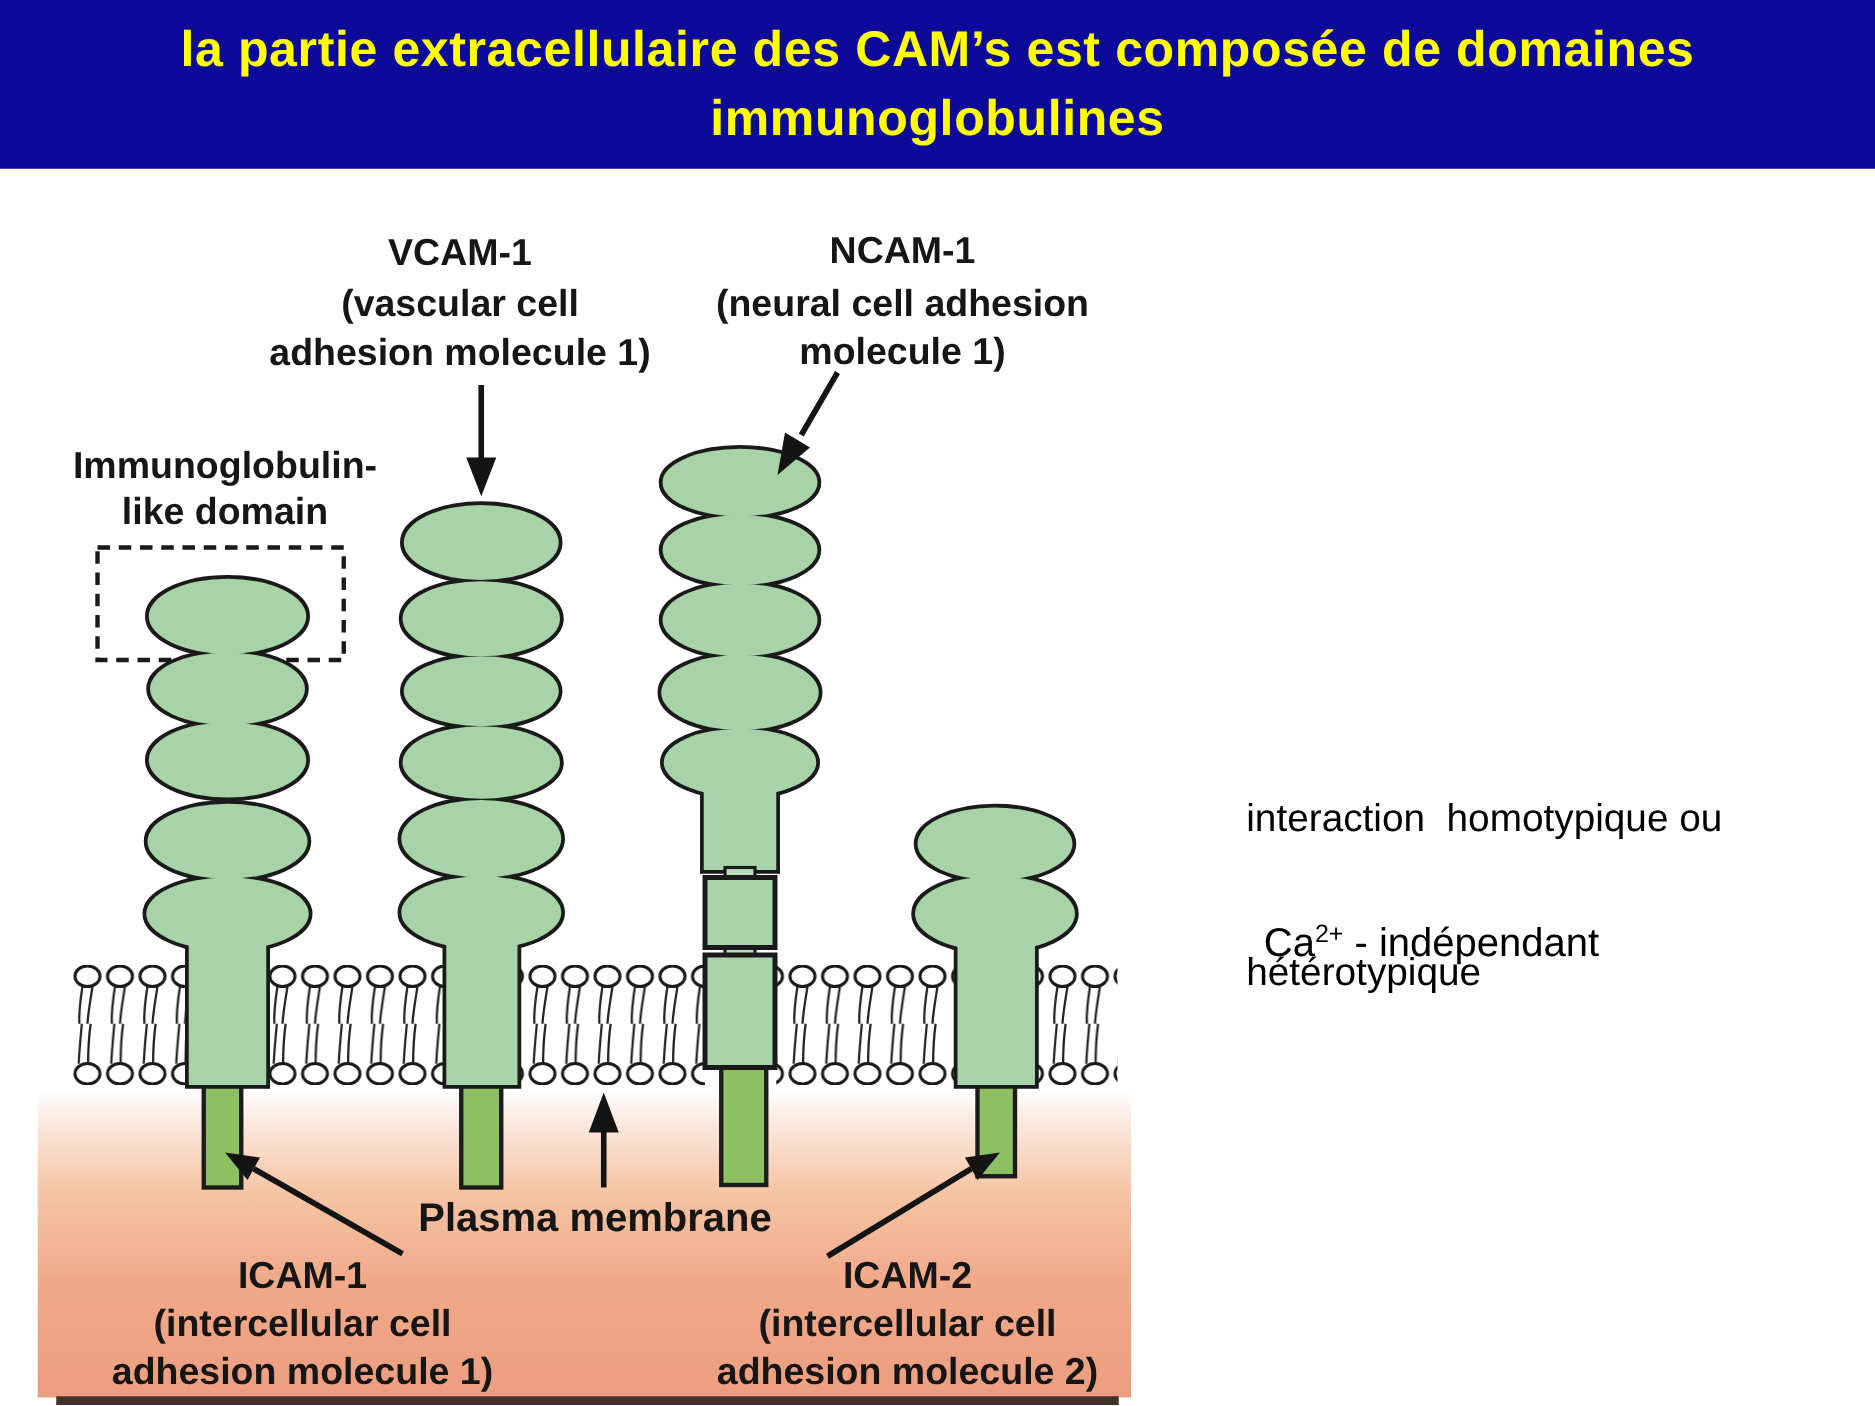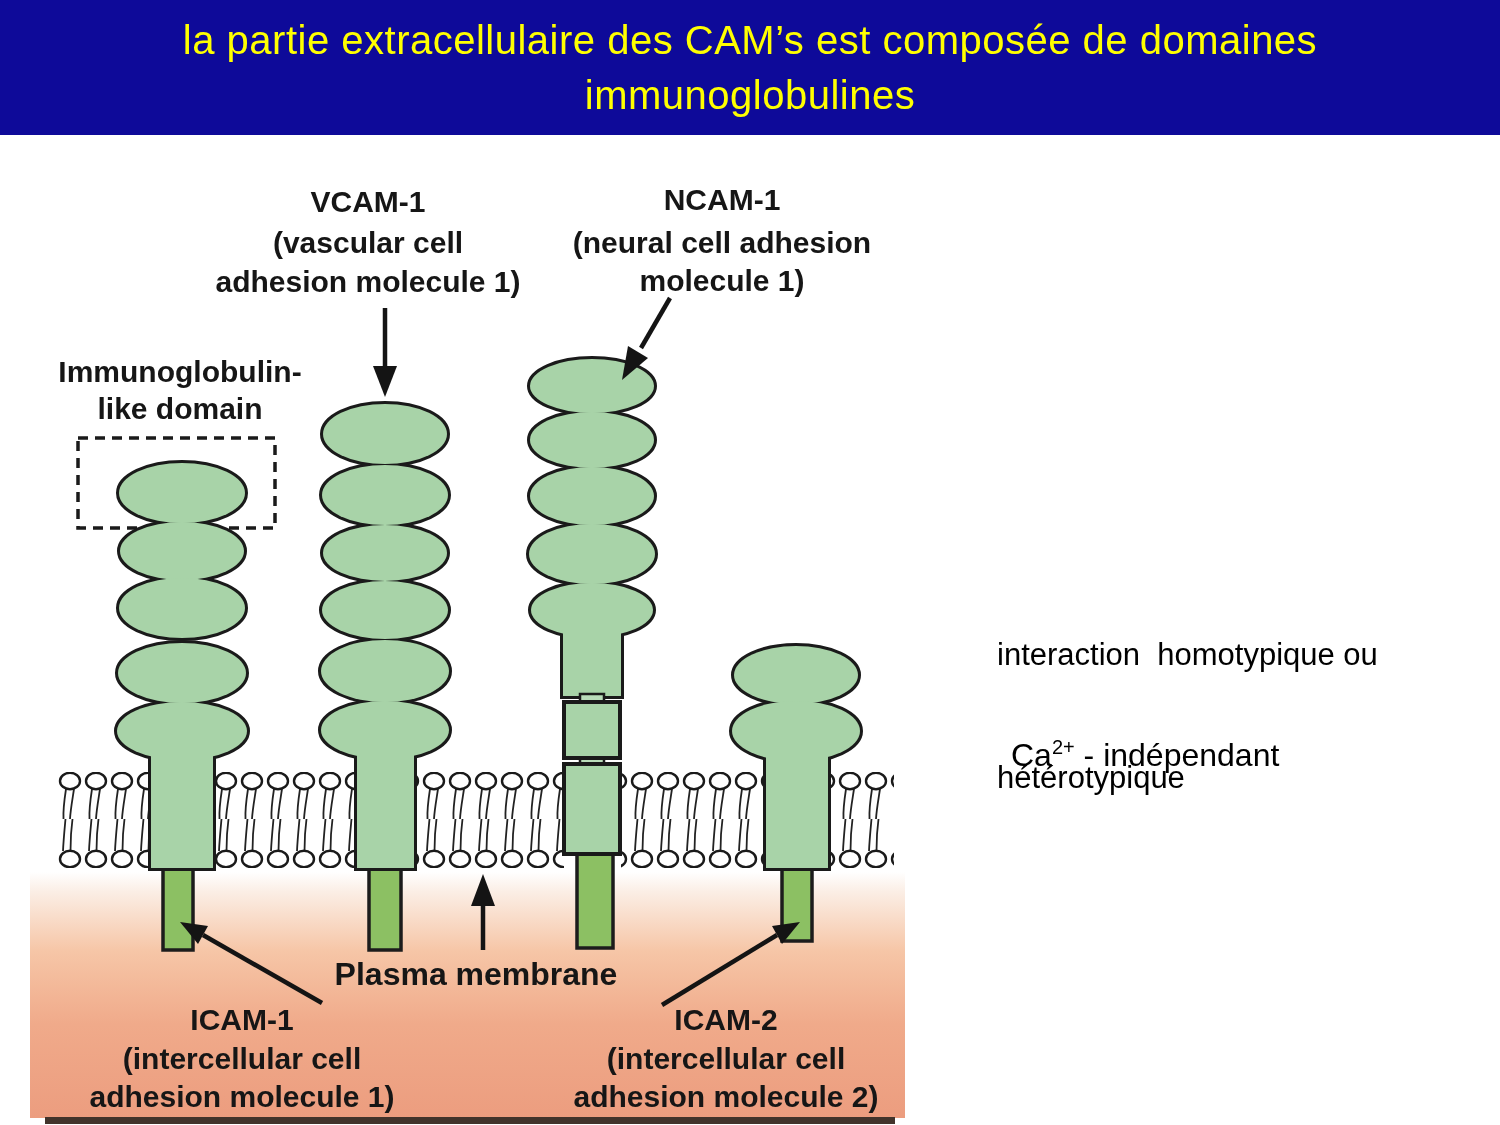--- a/index.html
+++ b/index.html
@@ -1,20 +1,20 @@
 <!DOCTYPE html>
 <html><head>
 <meta charset="utf-8">
 <style>
   html,body{margin:0;padding:0;background:#ffffff;}
   .slide{position:relative;width:1500px;height:1125px;background:#ffffff;overflow:hidden;
          font-family:"Liberation Sans", sans-serif;}
   .title-bar{position:absolute;left:0;top:0;width:1500px;height:135px;background:#0e0a99;
              text-align:center;padding-top:13px;box-sizing:border-box;}
-  .title-line{color:#ffff00;font-weight:normal;font-size:40px;line-height:55px;letter-spacing:0.5px;}
+  .title-line{color:#ffff00;font-weight:bold;font-size:40px;line-height:55px;letter-spacing:0.5px;}
   .scan{position:absolute;left:30px;top:152px;width:875px;height:973px;}
   .note1{position:absolute;left:997px;top:552px;font-size:31px;line-height:41px;color:#000;
          white-space:pre-wrap;}
   .note2{position:absolute;left:1011px;top:736px;font-size:32px;color:#000;white-space:pre-wrap;text-align:right;}
   .note2 sup{font-size:20px;}
   .dlabel{font:bold 30px "Liberation Sans", sans-serif;fill:#161616;}
   .dlabel-big{font:bold 32px "Liberation Sans", sans-serif;fill:#161616;}
   .mol-stroke{fill:none;stroke:#1a1a1a;stroke-width:6;}
   .mol-fill{fill:#a8d3a8;stroke:none;}
   .tail{fill:#8cc063;stroke:#1c1c1c;stroke-width:3.5;}

